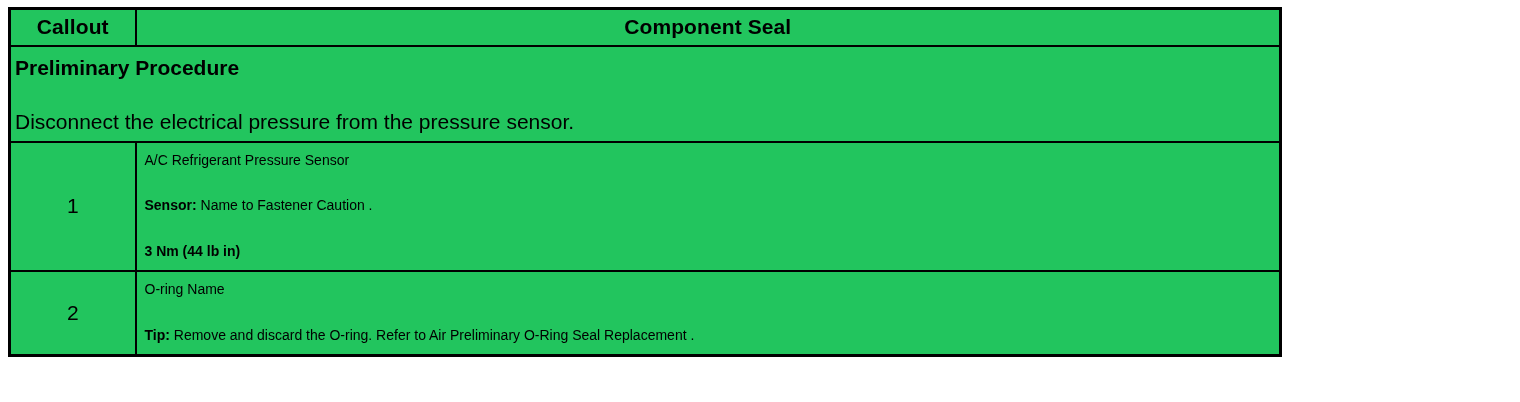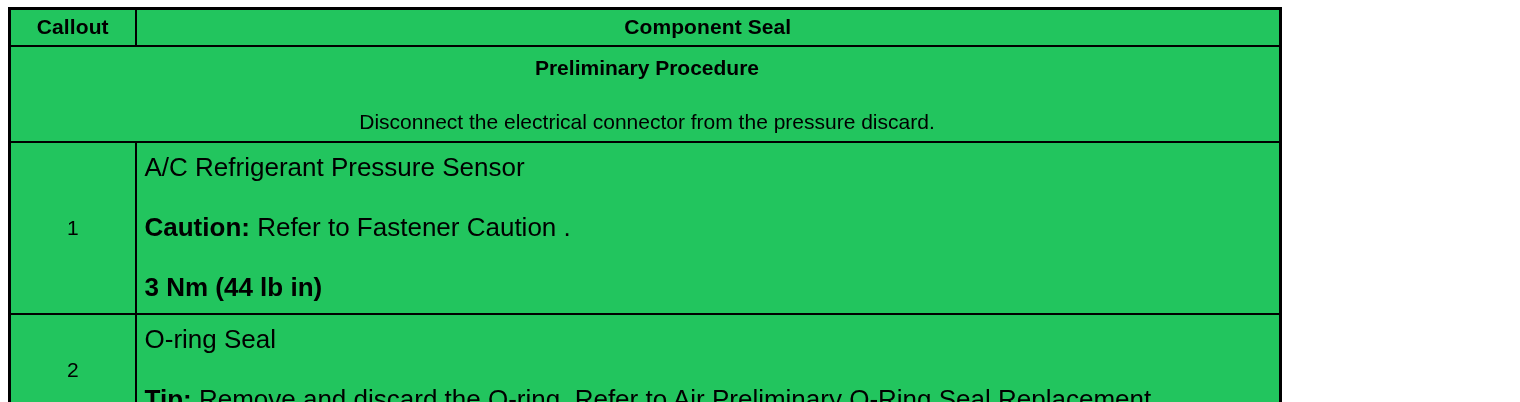--- a/index.html
+++ b/index.html
@@ -52,42 +52,41 @@
     text-align: center;
     padding: 5px 4px 6px 4px;
     line-height: 1.15;
     letter-spacing: 0.1px;
   }
 
   td.prelim-cell {
     padding: 8px 0px 6px 4px;
     font-size: 21px;
     line-height: 1.2;
-    text-align: center;
   }
 
   td.callout-cell {
     text-align: center;
     vertical-align: middle;
     font-size: 21px;
     font-weight: normal;
     padding: 0;
   }
 
   td.name-cell {
     padding: 9px 6px 10px 8px;
     font-size: 21px;
     line-height: 1.2;
     vertical-align: top;
   }
 
   p.line {
     margin: 0 0 0 0;
     padding: 0;
-    font-size: 26px;
+    font-size: 14px;
     line-height: 1.2;
   }
 
   p.line + p.line {
     margin-top: 29px;
   }
 
   .bold-text {
     font-weight: bold;
   }
@@ -122,33 +121,33 @@
     <thead>
       <tr>
         <th class="header-cell">Callout</th>
         <th class="header-cell">Component Seal</th>
       </tr>
     </thead>
     <tbody>
       <tr>
         <td class="prelim-cell" colspan="2">
           <p class="prelim-title">Preliminary Procedure</p>
-          <p class="prelim-body">Disconnect the electrical connector from the pressure discard.</p>
+          <p class="prelim-body">Disconnect the electrical pressure from the pressure sensor.</p>
         </td>
       </tr>
       <tr>
         <td class="callout-cell">1</td>
         <td class="name-cell">
           <p class="line"><span>A/C Refrigerant Pressure Sensor</span></p>
-          <p class="line"><span class="inline-bold">Caution:</span><span> Refer to Fastener Caution .</span></p>
+          <p class="line"><span class="inline-bold">Sensor:</span><span> Name to Fastener Caution .</span></p>
           <p class="line bold-text"><span>3 Nm (44 lb in)</span></p>
         </td>
       </tr>
       <tr>
         <td class="callout-cell">2</td>
         <td class="name-cell">
-          <p class="line"><span>O-ring Seal</span></p>
+          <p class="line"><span>O-ring Name</span></p>
           <p class="line"><span class="inline-bold">Tip:</span><span> Remove and discard the O-ring. Refer to Air Preliminary O-Ring Seal Replacement .</span></p>
         </td>
       </tr>
     </tbody>
   </table>
 </div>
 
 </body></html>

